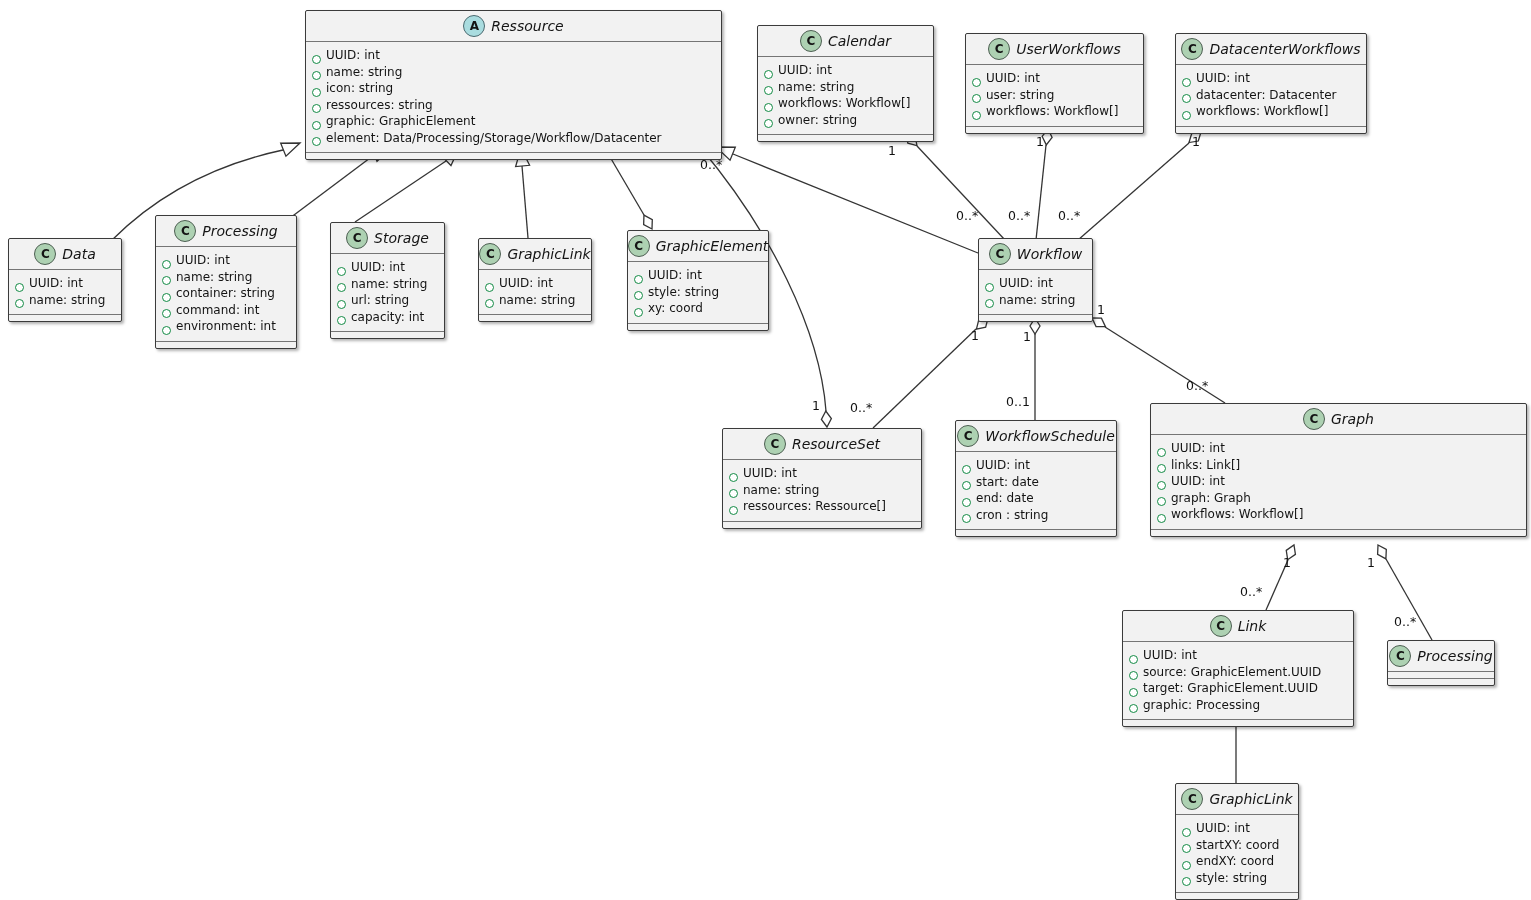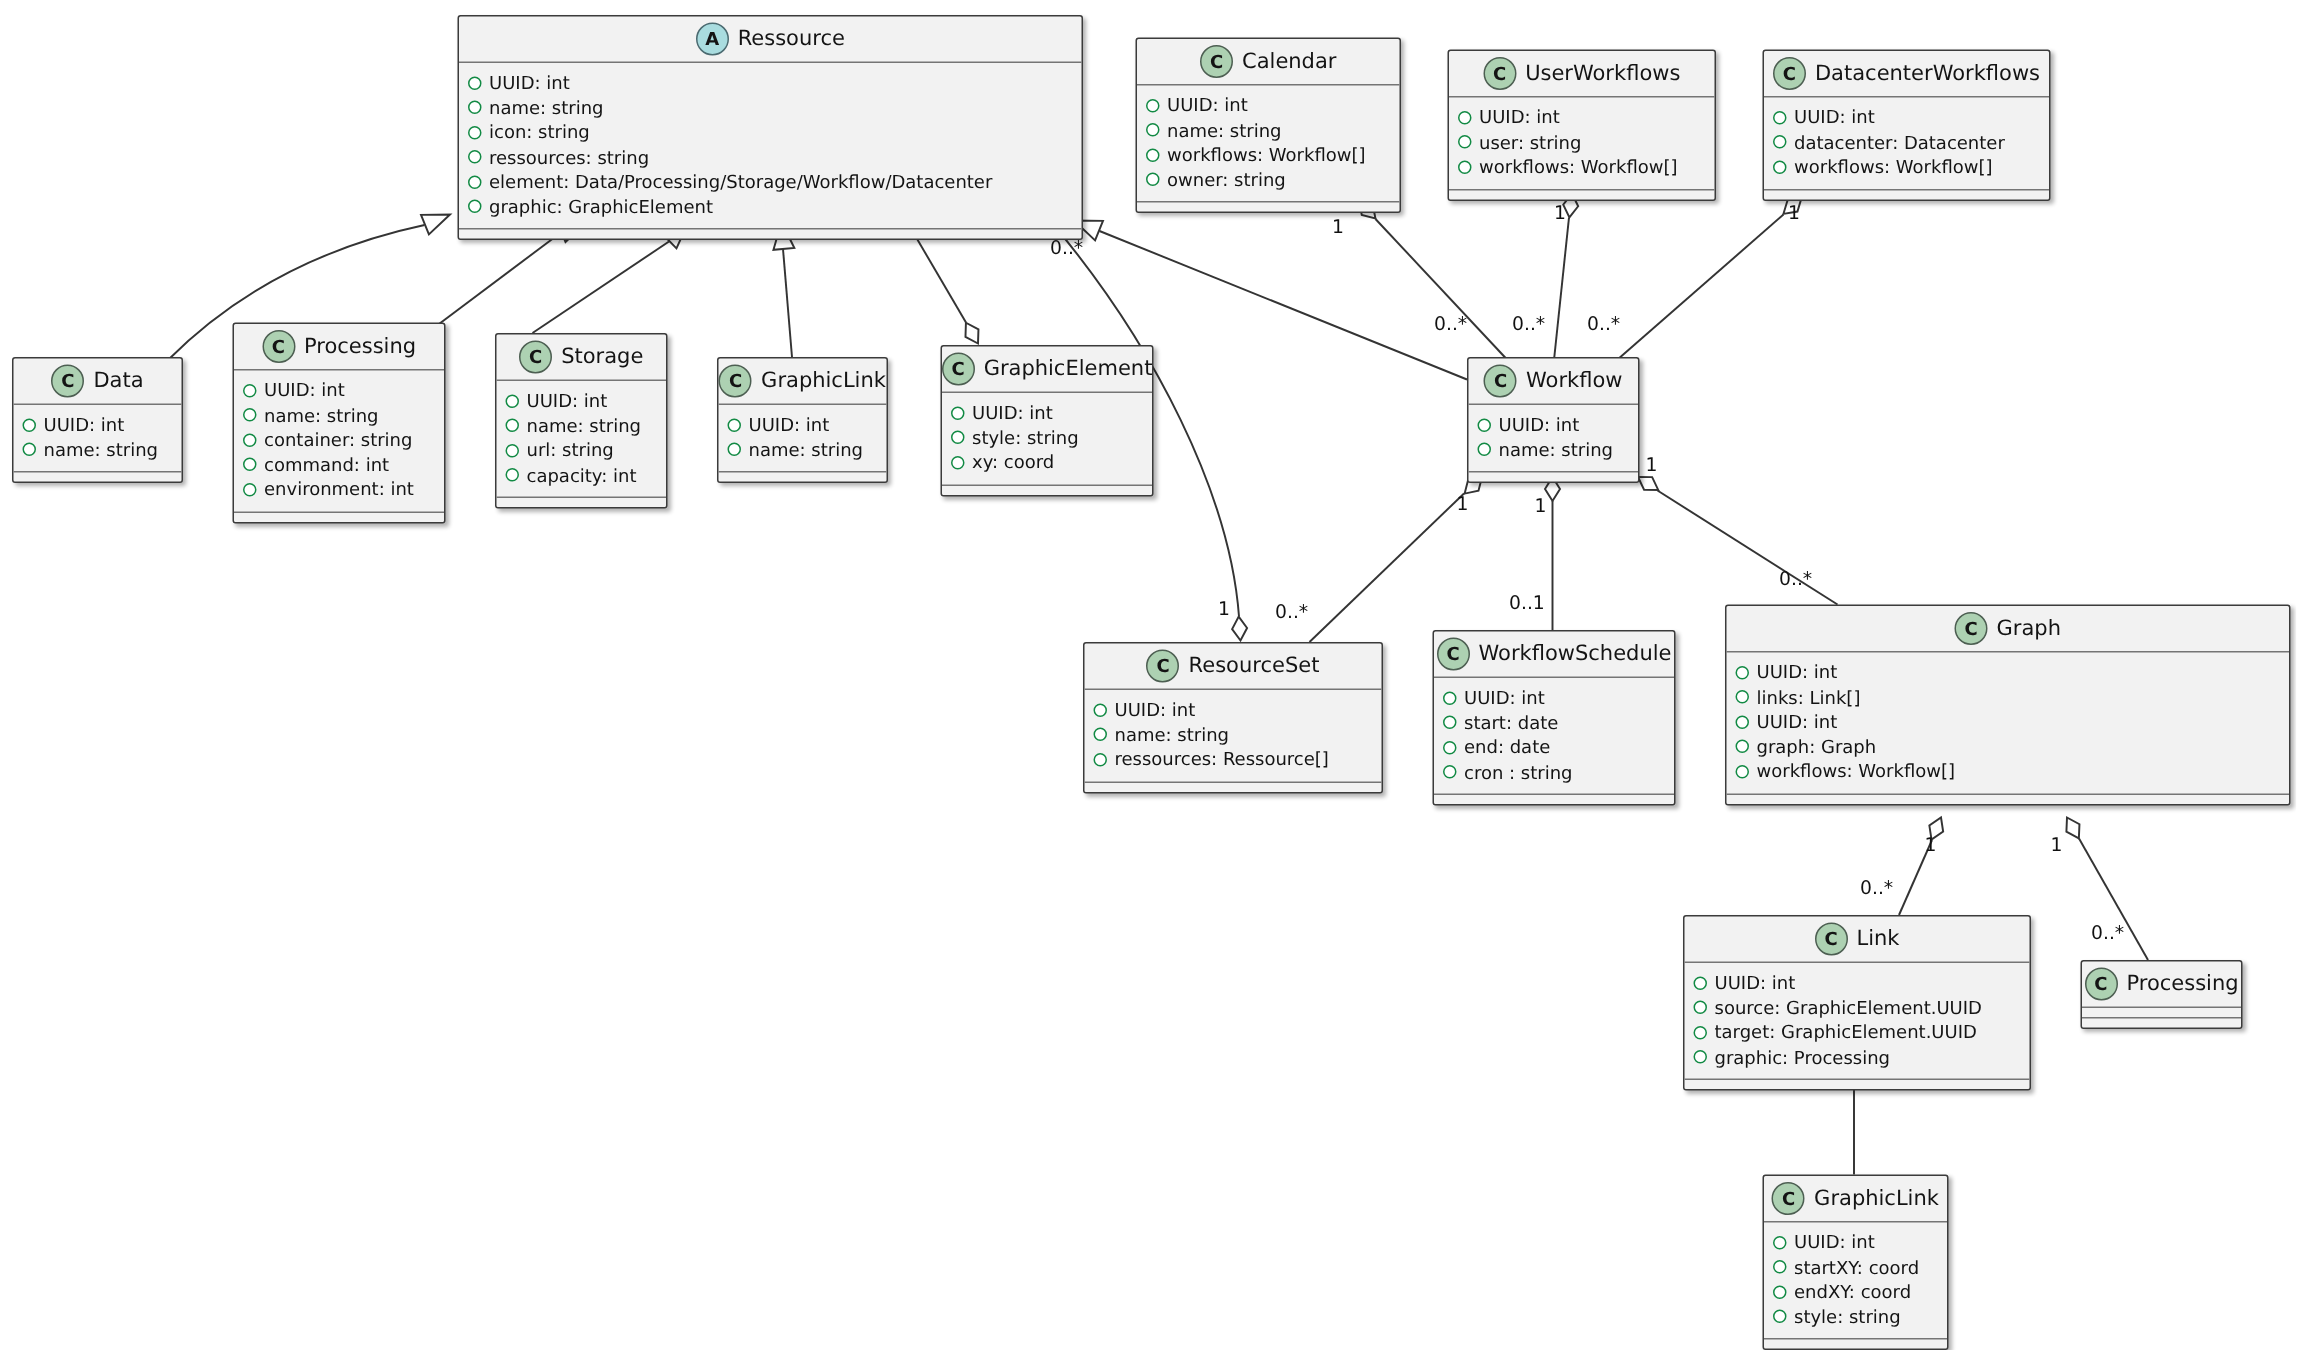--- a/index.html
+++ b/index.html
@@ -3,28 +3,28 @@
 <meta charset="utf-8">
 <style>
   html,body{margin:0;padding:0;background:#fff;}
   #canvas{position:relative;width:1531px;height:900px;background:#ffffff;
     font-family:"DejaVu Sans","Liberation Sans",sans-serif;color:#141414;overflow:hidden;}
   svg.edges{position:absolute;left:0;top:0;z-index:1;}
   .uml-class{position:absolute;z-index:2;background:#F2F2F2;border:1px solid #3b3b3b;
     border-radius:2px;box-shadow:2px 2px 3px rgba(0,0,0,.30);}
   .uml-title{display:flex;align-items:center;justify-content:center;gap:6px;
     padding:4px 8px;border-bottom:1px solid #757575;font-size:14px;}
-  .uml-title .cname{white-space:nowrap;}
+  .uml-title .cname{white-space:nowrap;font-style:italic;}
   .abstract .cname{}
   .cicon{display:inline-flex;align-items:center;justify-content:center;flex:0 0 auto;
     width:20px;height:20px;border-radius:50%;border:1px solid #4d5f52;
     background:#ADD1B2;font-size:12px;font-weight:bold;font-style:normal;}
   .abstract .cicon{background:#A9DCDF;border-color:#4b6a70;}
   .uml-attrs{padding:5px 6px 6px 6px;}
-  .attr{display:flex;align-items:center;gap:5px;white-space:nowrap;
+  .attr{display:flex;align-items:flex-end;gap:5px;white-space:nowrap;
     font-size:12px;line-height:16.5px;}
   .dot{display:inline-block;flex:0 0 auto;width:7px;height:7px;border-radius:50%;
     border:1.4px solid #128a44;background:#fff;}
   .uml-methods{height:6px;border-top:1px solid #757575;}
   .uml-attrs.empty{height:6px;padding:0;}
   .mult{position:absolute;z-index:3;font-size:12.5px;color:#111;white-space:nowrap;}
 </style>
 </head>
 <body>
 
@@ -104,26 +104,26 @@
       <div class="attr">
           <span class="dot"></span>
           <span>icon: string</span>
         </div>
       <div class="attr">
           <span class="dot"></span>
           <span>ressources: string</span>
         </div>
       <div class="attr">
           <span class="dot"></span>
+          <span>graphic: GraphicElement</span>
+        </div>
+      <div class="attr">
+          <span class="dot"></span>
           <span>element: Data/Processing/Storage/Workflow/Datacenter</span>
         </div>
-      <div class="attr">
-          <span class="dot"></span>
-          <span>graphic: GraphicElement</span>
-        </div>
     </div>
     <div class="uml-methods"></div>
   </div>
 
   <div class="uml-class" style="left:757px;top:25px;width:175px">
     <div class="uml-title">
       <span class="cicon">C</span>
       <span class="cname">Calendar</span>
     </div>
     <div class="uml-attrs">

